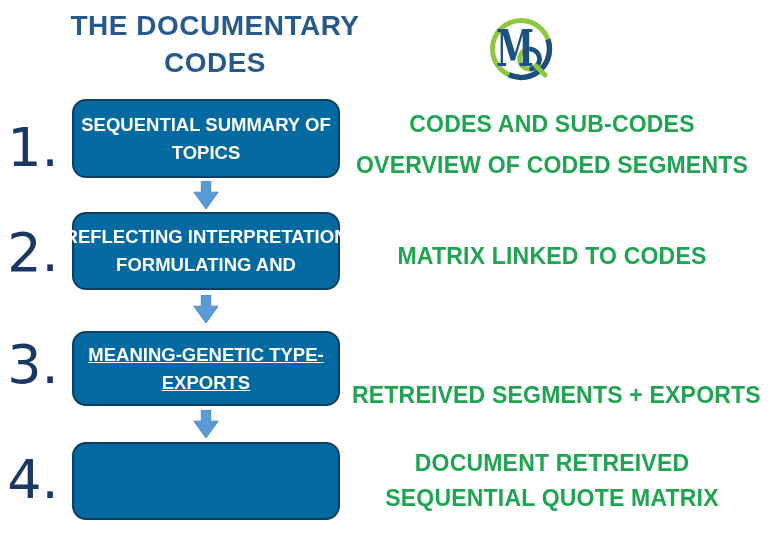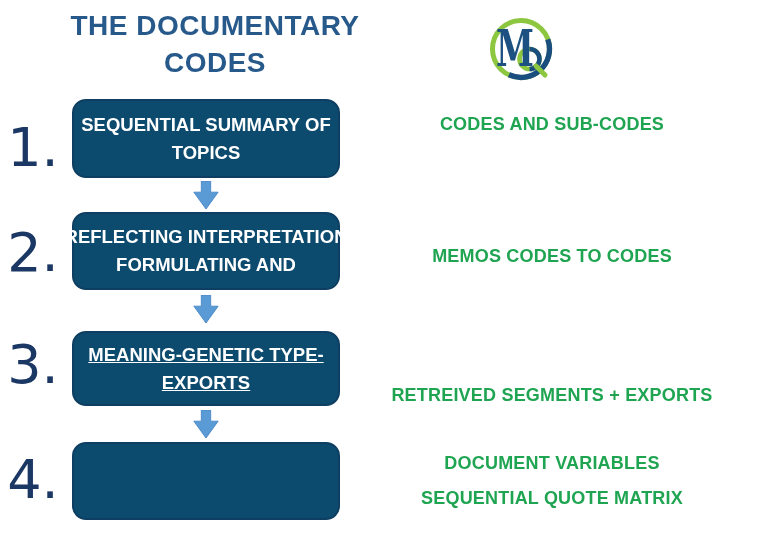--- a/index.html
+++ b/index.html
@@ -14,36 +14,36 @@
   }
   .title span { display:block; }
   .logo { position:absolute; left:488px; top:16px; }
   .num {
     position:absolute; left:0; width:66px; text-align:center;
     color:#1B3764; font-size:54px; line-height:54px;
     font-family:"DejaVu Sans", sans-serif;
   }
   .num1 { top:121px; } .num2 { top:226px; } .num3 { top:338px; } .num4 { top:453px; }
   .box {
-    position:absolute; left:72px; width:268px; background:#0c4a6e;
+    position:absolute; left:72px; width:268px; background:#0369a1;
     border:2px solid #0E3F62; box-sizing:border-box; border-radius:14px;
     color:#ffffff; font-weight:bold; font-size:18.5px; line-height:28px;
     display:flex; flex-direction:column; align-items:center; justify-content:center;
     text-align:center;
   }
   .box span { display:block; white-space:nowrap; }
   .box1 { top:99px;  height:79px; }
   .box2 { top:212px; height:78px; }
   .box3 { top:331px; height:75px;text-decoration:underline; }
   .box4 { top:442px; height:78px; }
   .arrow { position:absolute; left:193px; width:26px; height:28px; }
   .arrow1 { top:181px; } .arrow2 { top:295px; } .arrow3 { top:410px; }
   .out {
     position:absolute; left:352px; width:400px; text-align:center;
-    color:#1FA551; font-weight:bold; font-size:18px; letter-spacing:0.2px;
+    color:#1FA551; font-weight:bold; font-size:23px; letter-spacing:0.2px;
   }
   .out span { display:block; white-space:nowrap; }
   .out1 { top:104px; line-height:41px; }
   .out2 { top:242px; line-height:28px; }
   .out3 { top:357px; line-height:28px;margin-top:24px; }
   .out4 { top:446px; line-height:35px; }
 </style>
 </head>
 <body>
 
@@ -63,32 +63,33 @@
     <line x1="48" y1="50" x2="57" y2="59" stroke="#8DC63F" stroke-width="5" stroke-linecap="round"></line>
   </svg>
 
   <div class="num num1">1.</div>
   <div class="box box1">
     <span>SEQUENTIAL SUMMARY OF</span>
     <span>TOPICS</span>
   </div>
   <div class="out out1">
     <span>CODES AND SUB-CODES</span>
+    <span>OVERVIEW OF CODED SEGMENTS</span>
   </div>
   <svg class="arrow arrow1" viewBox="0 0 26 30">
     <path d="M8 0 H18 V12 H26 L13 30 L0 12 H8 Z" fill="#5B9BD5" stroke="#4A88C8" stroke-width="1"></path>
   </svg>
 
   <div class="num num2">2.</div>
   <div class="box box2">
     <span>REFLECTING INTERPRETATION</span>
     <span>FORMULATING AND</span>
   </div>
   <div class="out out2">
-    <span>MEMOS CODES TO CODES</span>
+    <span>MATRIX LINKED TO CODES</span>
   </div>
   <svg class="arrow arrow2" viewBox="0 0 26 30">
     <path d="M8 0 H18 V12 H26 L13 30 L0 12 H8 Z" fill="#5B9BD5" stroke="#4A88C8" stroke-width="1"></path>
   </svg>
 
   <div class="num num3">3.</div>
   <div class="box box3">
     <span>MEANING-GENETIC TYPE-</span>
     <span>EXPORTS</span>
   </div>
@@ -96,17 +97,17 @@
     <span>RETREIVED SEGMENTS + EXPORTS</span>
   </div>
   <svg class="arrow arrow3" viewBox="0 0 26 30">
     <path d="M8 0 H18 V12 H26 L13 30 L0 12 H8 Z" fill="#5B9BD5" stroke="#4A88C8" stroke-width="1"></path>
   </svg>
 
   <div class="num num4">4.</div>
   <div class="box box4">
   </div>
   <div class="out out4">
-    <span>DOCUMENT VARIABLES</span>
+    <span>DOCUMENT RETREIVED</span>
     <span>SEQUENTIAL QUOTE MATRIX</span>
   </div>
 
 </div>
 
 </body></html>

